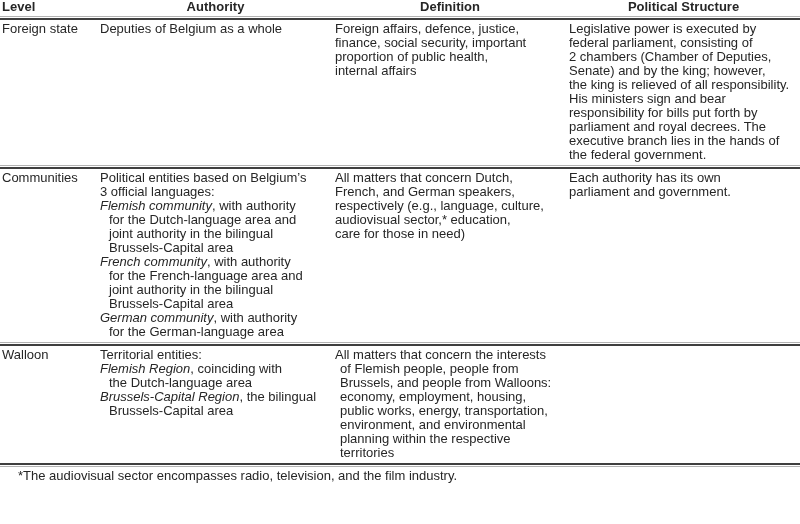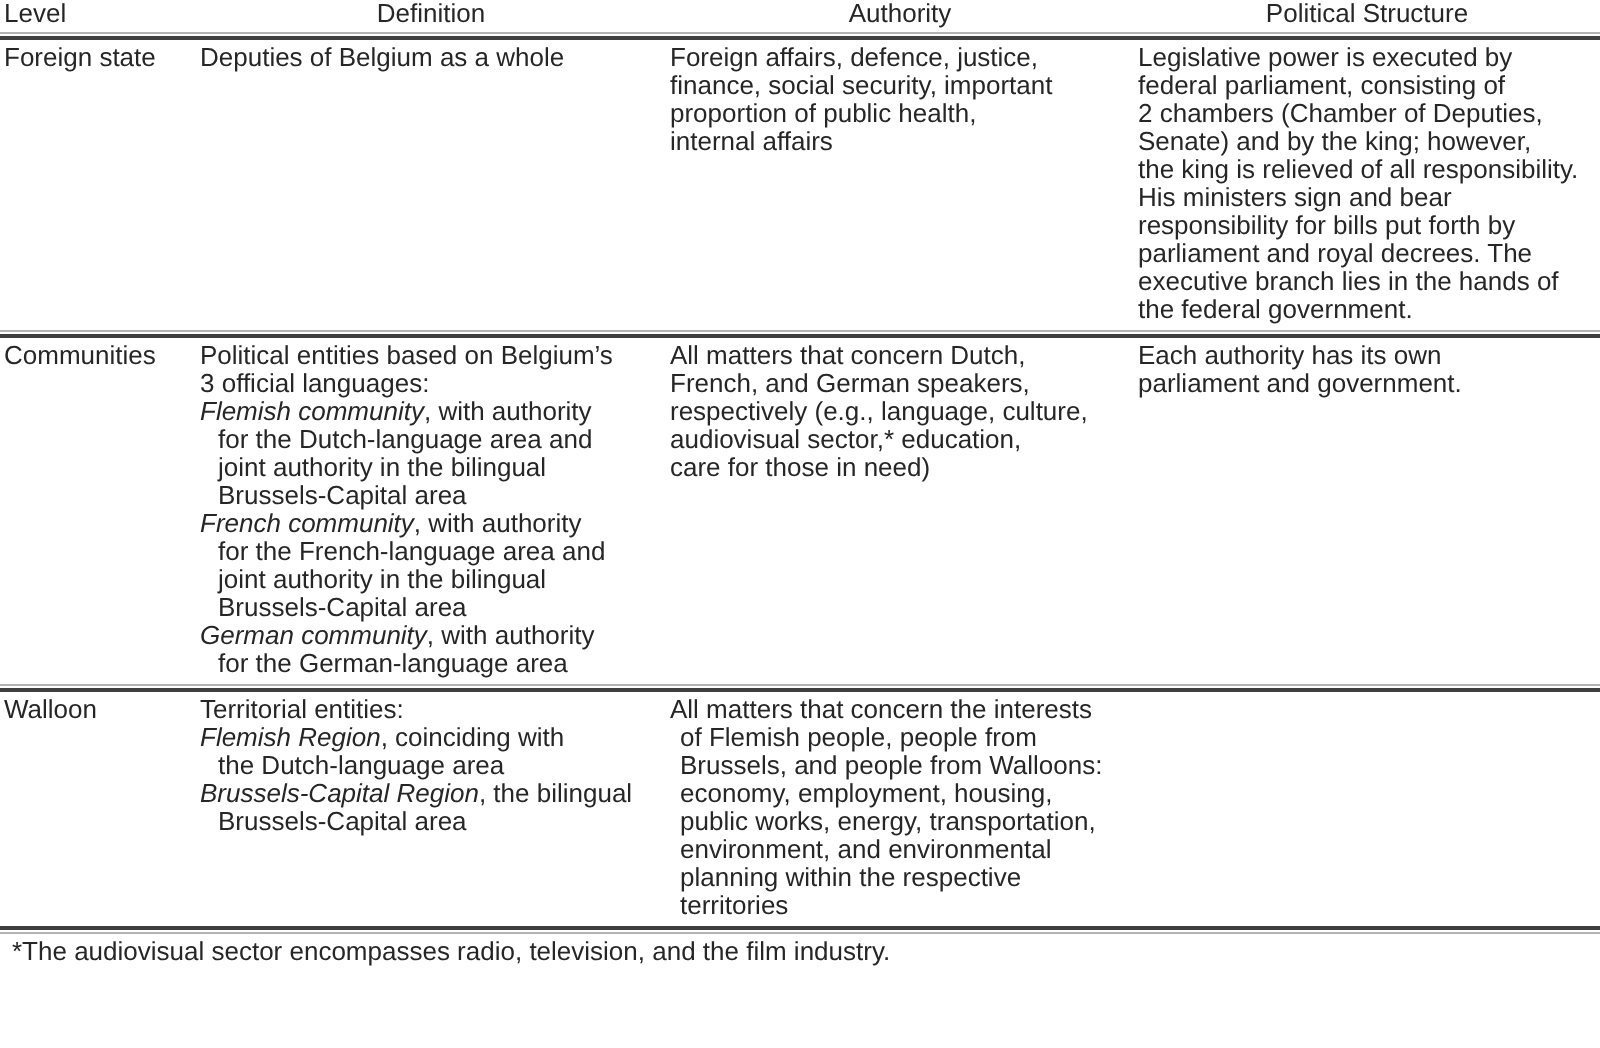--- a/index.html
+++ b/index.html
@@ -13,48 +13,48 @@
     color: #262626;
     overflow: hidden;
   }
   .table-wrap { width: 800px; }
   .trow {
     display: grid;
     grid-template-columns: 98px 235px 234px 233px;
     align-items: start;
   }
   .cell { padding: 2px 2px 3px 2px; }
-  .hdr-cell { padding: 0 2px 2px 2px; font-weight: normal; }
+  .hdr-cell { padding: 0 2px 2px 2px; font-weight: bold; }
   .hdr-center { text-align: center; }
   p { margin: 0; white-space: pre-line; }
   .entry { padding-left: 9px; text-indent: -9px; }
   .hang4 { padding-left: 5px; text-indent: -5px; }
   i { font-style: italic; }
   
   .rule {
     height: 1px;
     border-top: 1px solid #b3b3b3;
     border-bottom: 2px solid #3f3f3f;
   }
   .rule-bottom {
     height: 1px;
     border-top: 2px solid #3f3f3f;
     border-bottom: 1px solid #b3b3b3;
   }
-  .footnote { padding: 2px 0 0 6px; }
+  .footnote { padding: 2px 0 0 18px; }
 </style>
 </head>
 <body>
 
 <div class="table-wrap">
 
   <div class="trow">
     <div class="hdr-cell">Level</div>
+    <div class="hdr-cell hdr-center">Authority</div>
     <div class="hdr-cell hdr-center">Definition</div>
-    <div class="hdr-cell hdr-center">Authority</div>
     <div class="hdr-cell hdr-center">Political Structure</div>
   </div>
   <div class="rule"></div>
 
   <div class="trow">
     <div class="cell">
       <p>Foreign state</p>
     </div>
     <div class="cell">
       <p>Deputies of Belgium as a whole</p>

